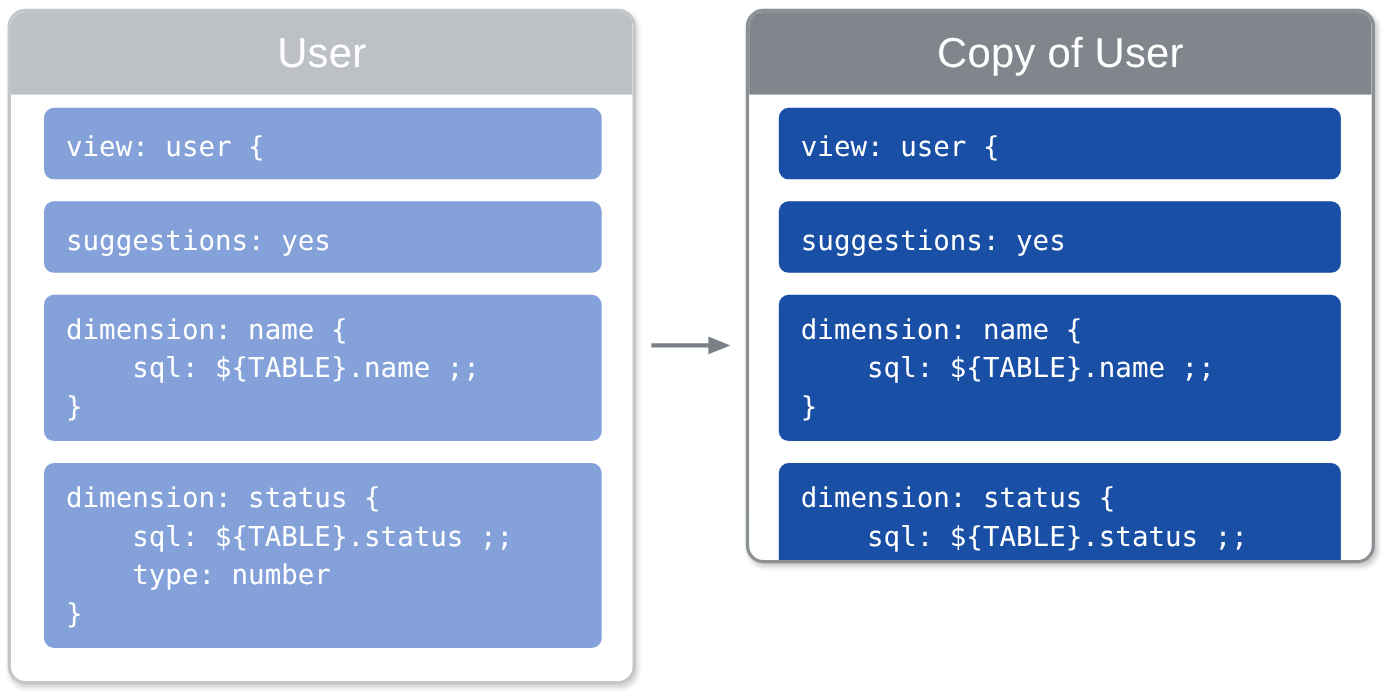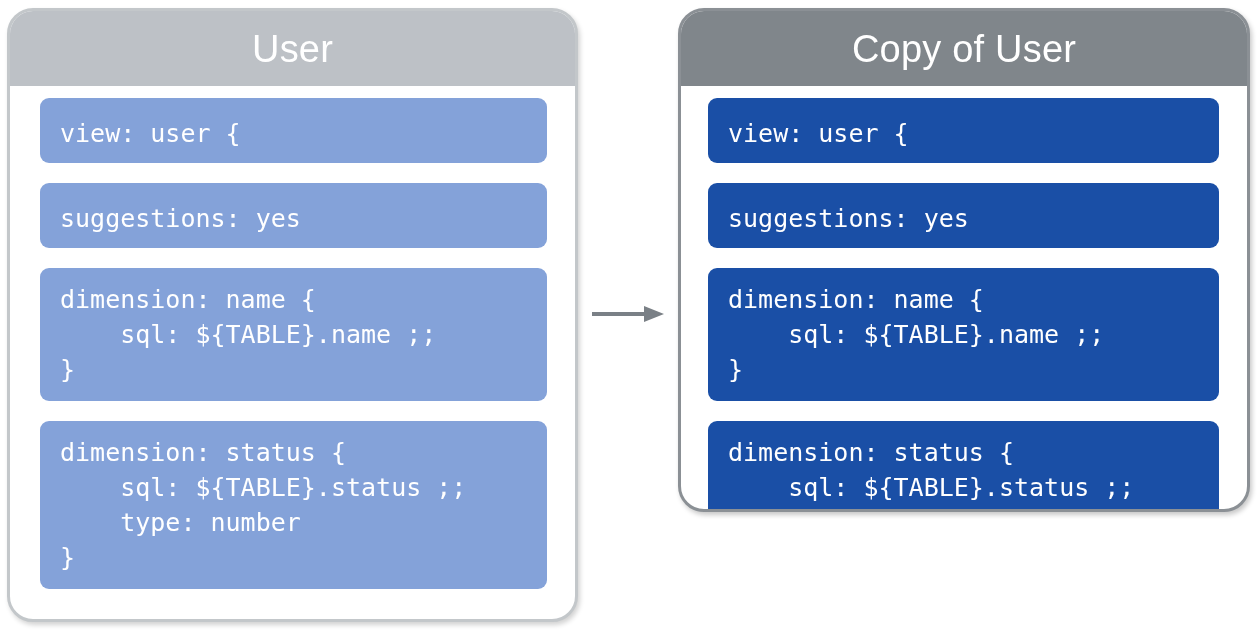--- a/index.html
+++ b/index.html
@@ -17,21 +17,21 @@
 
   .stage {
     position: absolute;
     inset: 0;
   }
 
   
   .panel {
     position: absolute;
     background: #ffffff;
-    border-radius: 26px;
+    border-radius: 16px;
     box-sizing: border-box;
     overflow: hidden;
   }
   .panel-left {
     left: 7px;
     top: 8px;
     width: 571px;
     height: 614px;
     border: 3px solid #c3c7ca;
     box-shadow: 2px 3px 5px rgba(0,0,0,0.18);

